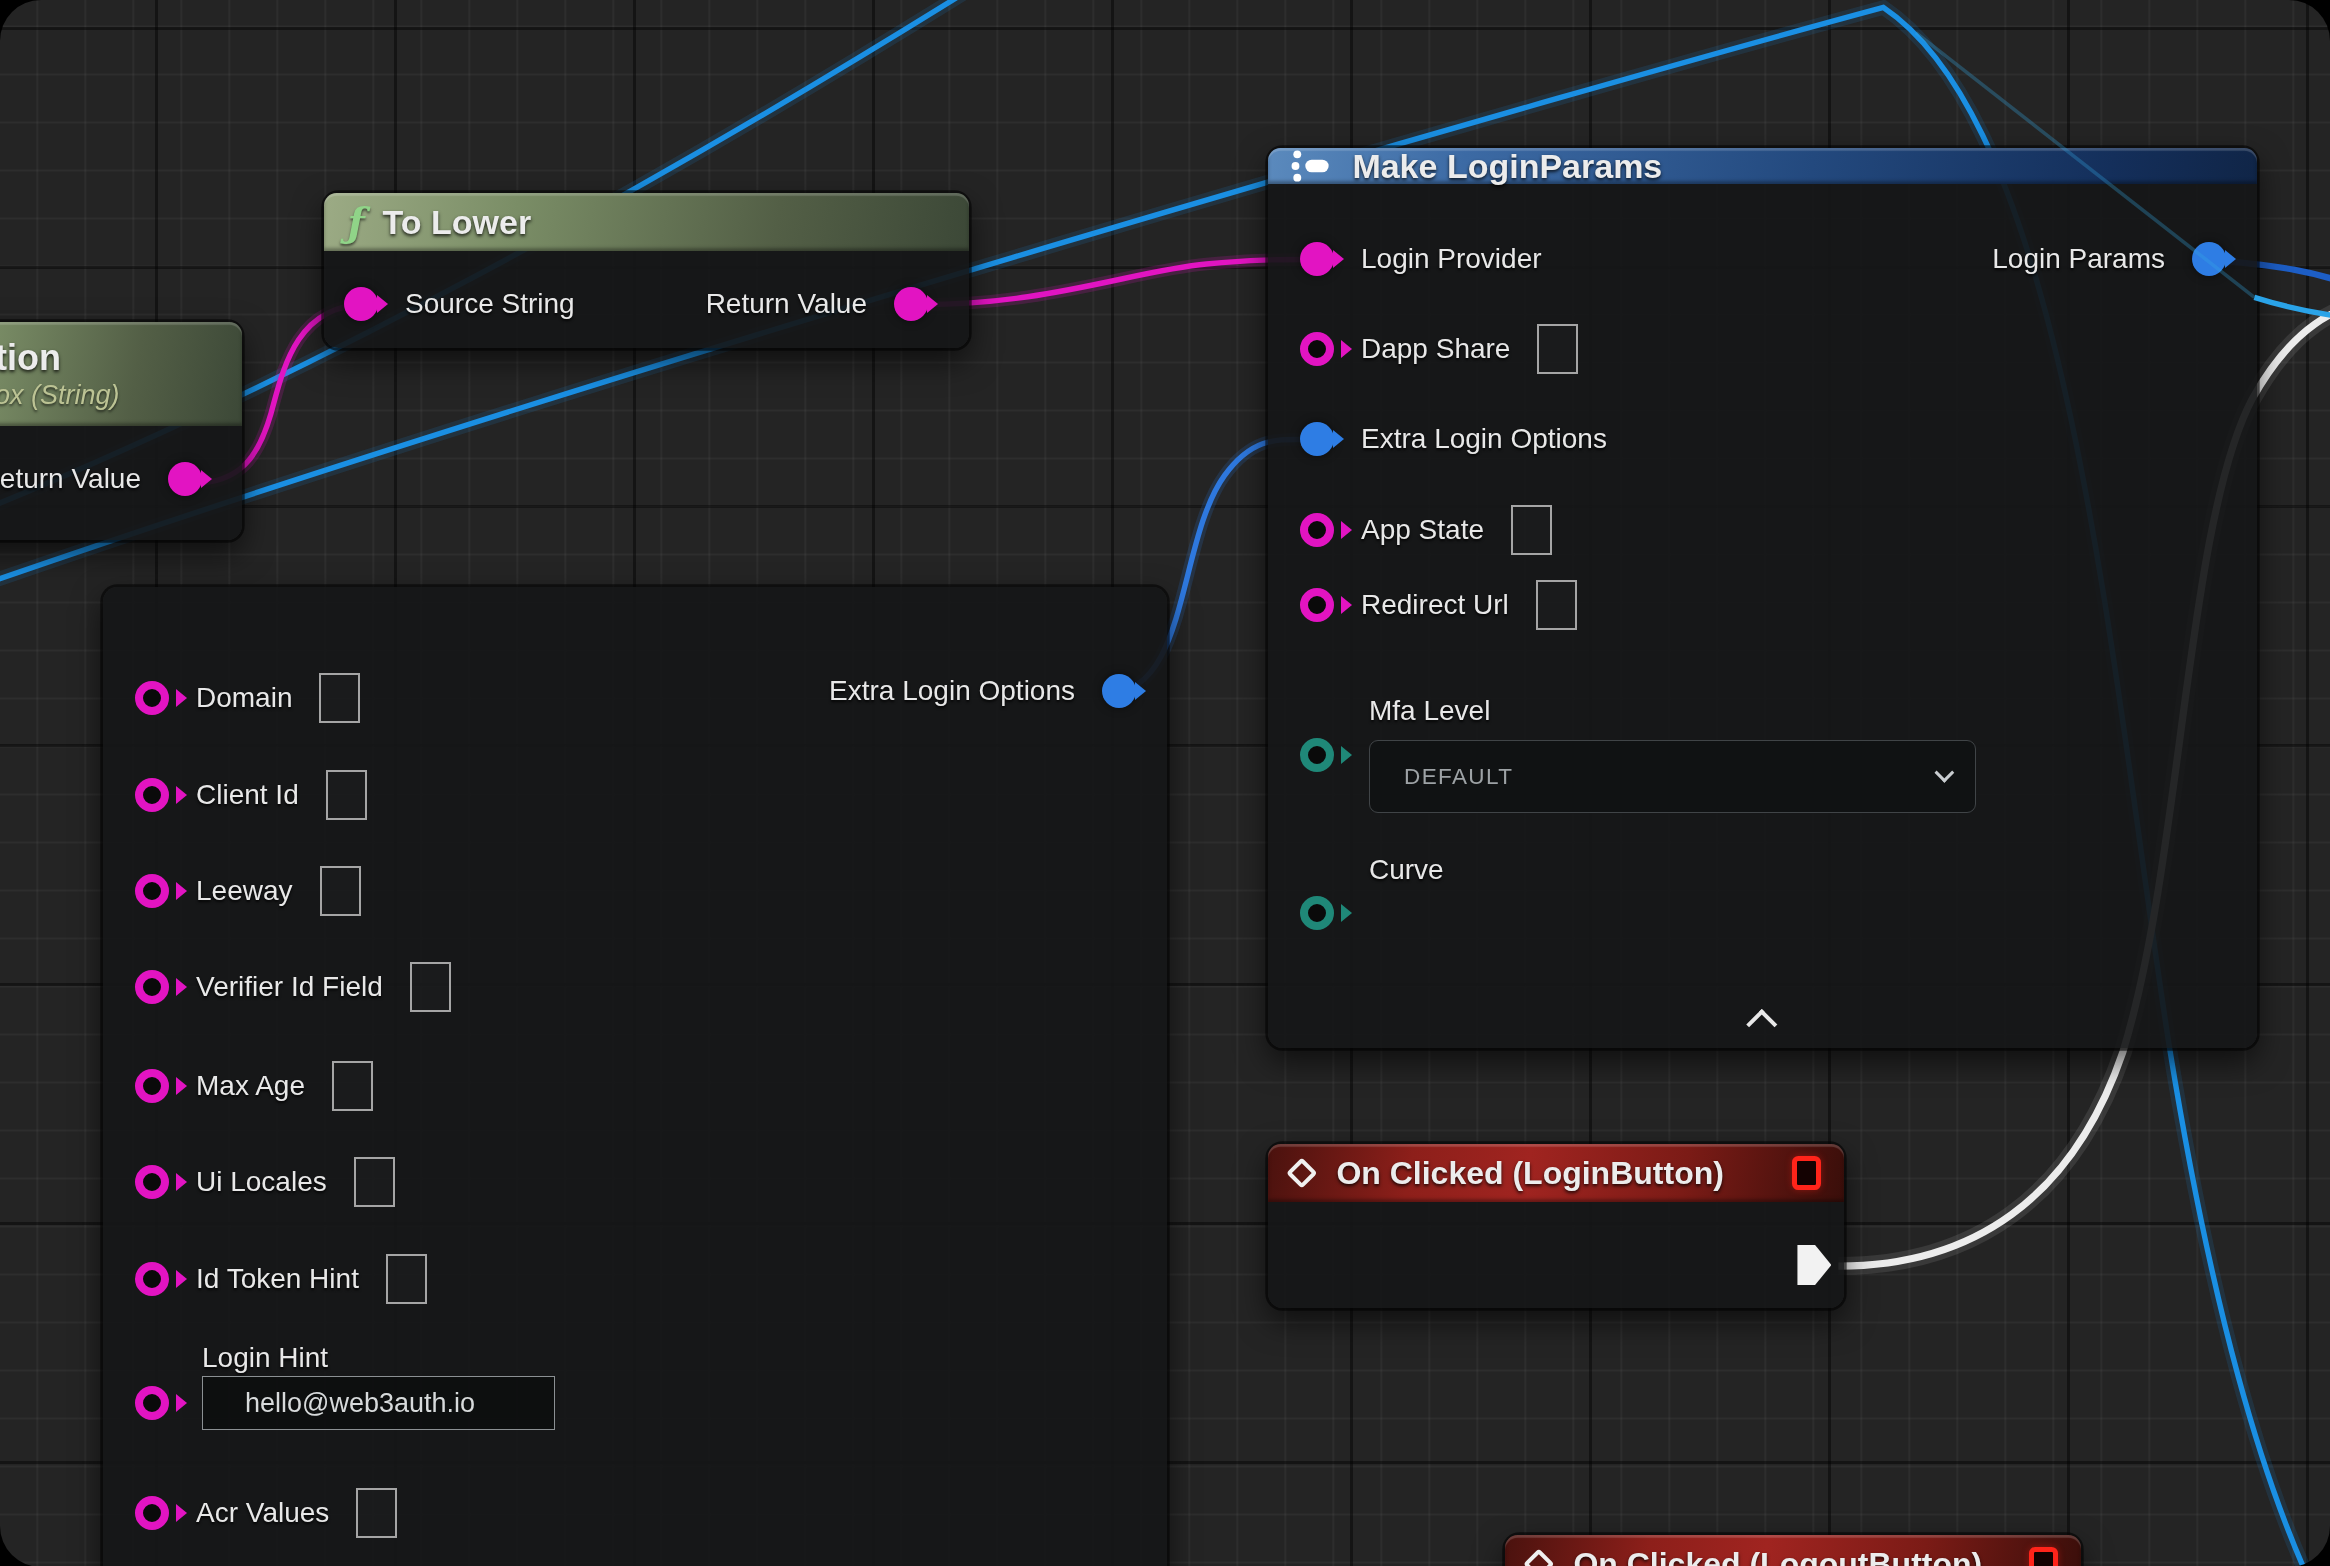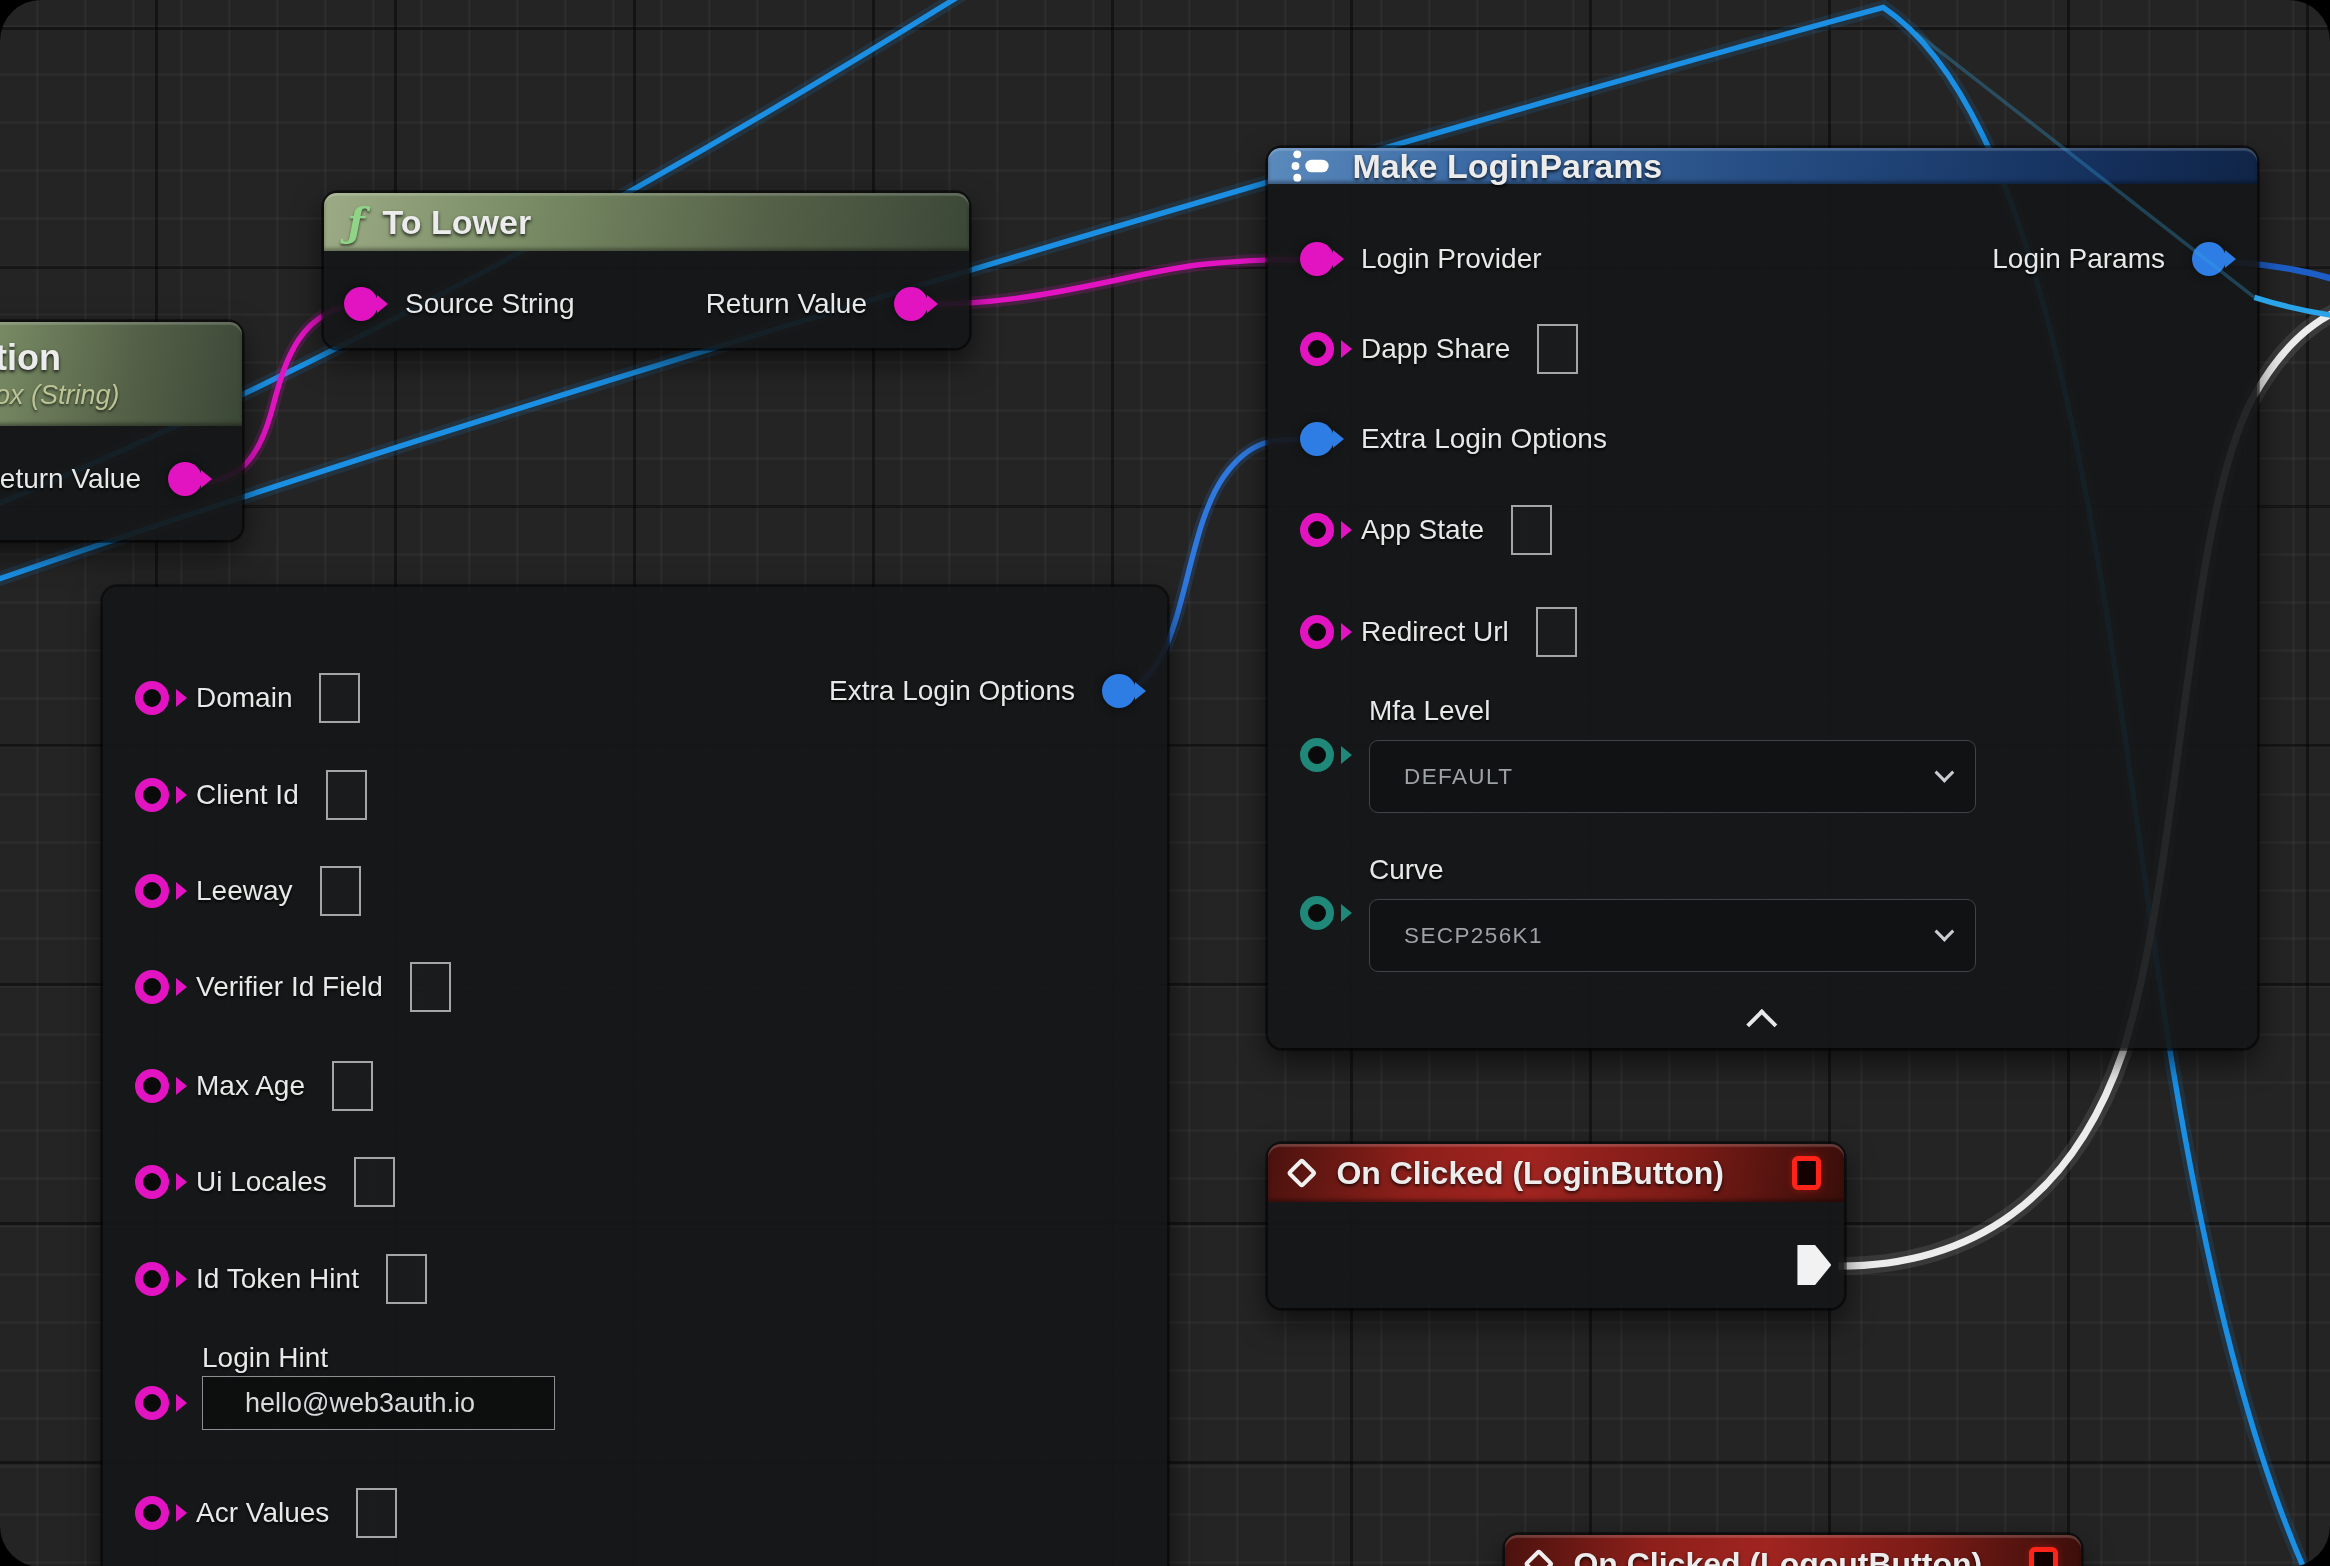--- a/index.html
+++ b/index.html
@@ -200,39 +200,35 @@
     </div>
     <div class="row" style="top:266px;left:32px;">
       <span class="pin filled c-blue"></span>
       <span class="pin-label">Extra Login Options</span>
     </div>
     <div class="row" style="top:357px;left:32px;">
       <span class="pin hollow c-mag"></span>
       <span class="pin-label">App State</span>
       <span class="checkbox"></span>
     </div>
-    <div class="row" style="top:459px;left:32px;">
+    <div class="row" style="top:432px;left:32px;">
       <span class="pin hollow c-mag"></span>
       <span class="pin-label">Redirect Url</span>
       <span class="checkbox"></span>
     </div>
 
     <span class="field-label" style="left:101px;top:547px;">Mfa Level</span>
     <span class="pin hollow c-teal" style="position:absolute;left:32px;top:590px;"></span>
     <div class="dropdown" style="left:101px;top:592px;">
       <span class="val">DEFAULT</span>
       <span class="chev"></span>
     </div>
 
     <span class="field-label" style="left:101px;top:706px;">Curve</span>
     <span class="pin hollow c-teal" style="position:absolute;left:32px;top:748px;"></span>
-    <div class="dropdown" style="left:101px;top:751px;">
-      <span class="val">SECP256K1</span>
-      <span class="chev"></span>
-    </div>
 
     <span class="collapse-chev" style="left:483px;top:866px;"></span>
   </div>
 
   <div class="node" style="left:1268px;top:1144px;width:576px;height:164px;">
     <div class="node-header hdr-red" style="height:58px;">
       <span class="diamond-icon"></span>
       <span class="node-title" style="font-size:32px;">On Clicked (LoginButton)</span>
       <span class="bind-square-icon"></span>
     </div>

